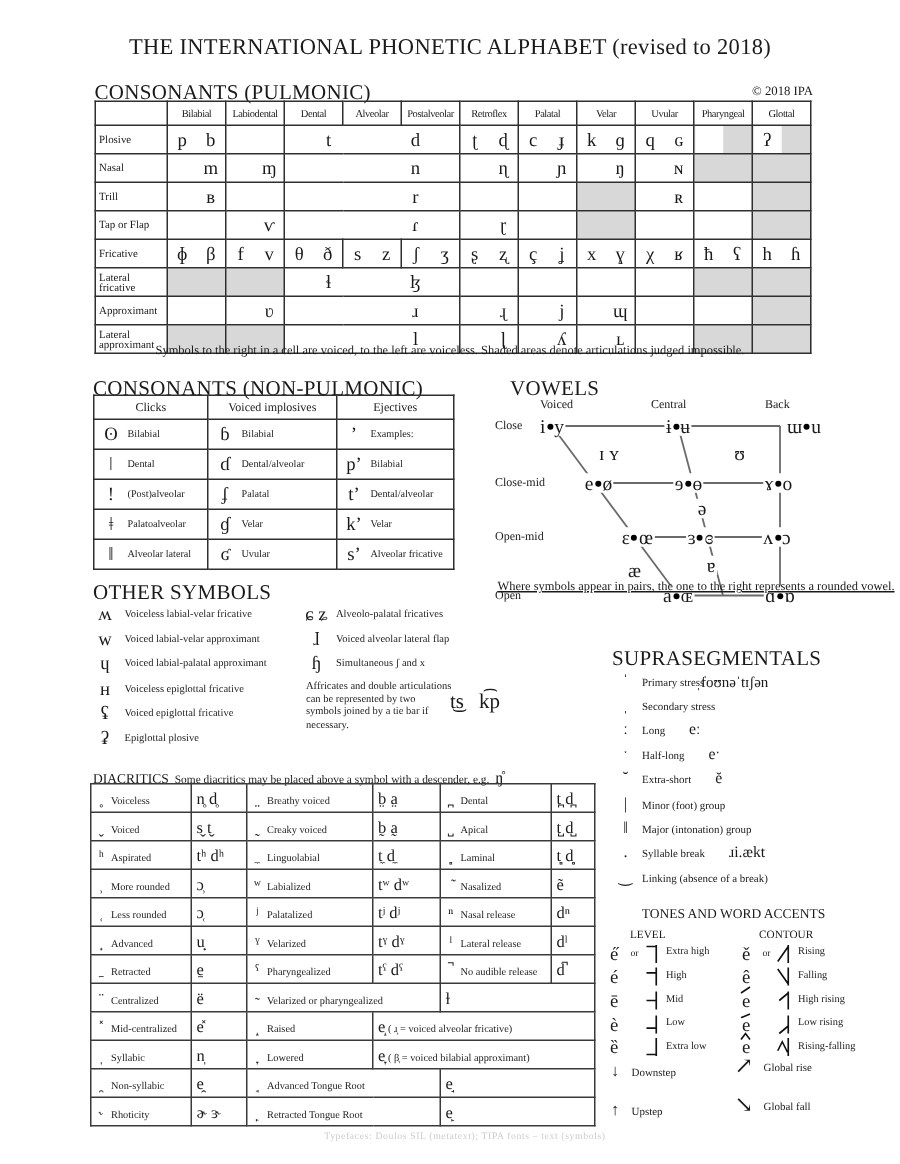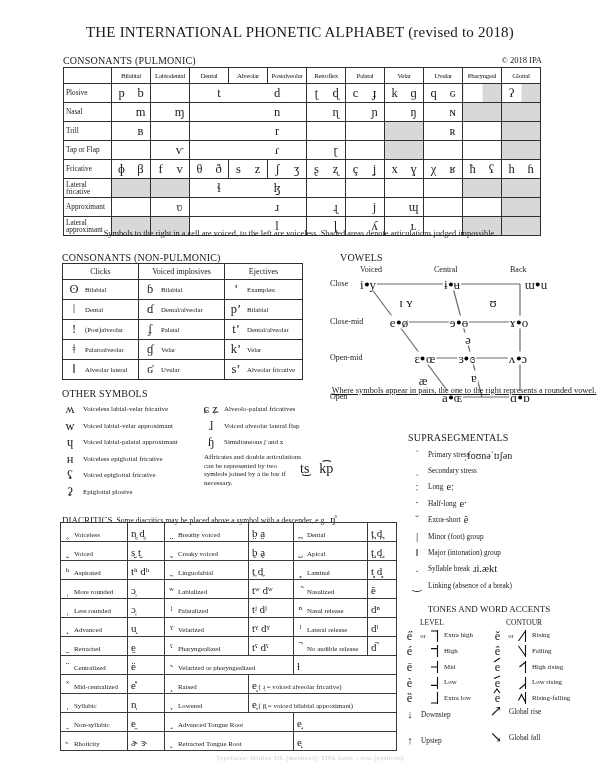--- a/index.html
+++ b/index.html
@@ -1,20 +1,20 @@
 <!DOCTYPE html>
 <html><head>
 <meta charset="utf-8">
 <style>
   html,body{margin:0;padding:0;background:#fff;}
   #page{position:relative;width:600px;height:776px;background:#fff;overflow:hidden;
         font-family:"Liberation Serif","DejaVu Serif","DejaVu Sans",serif;color:#1a1a1a;}
   .abs{position:absolute;}
   #page-title{top:24px;left:0;width:600px;text-align:center;font-size:15px;letter-spacing:.2px;}
-  .sec-h{font-size:10px;letter-spacing:.2px;font-family:Liberation Serif, serif;}
+  .sec-h{font-size:14px;letter-spacing:.2px;font-family:Liberation Serif, serif;}
   #copyright{top:55px;right:58px;font-size:8.5px;}
   
   #pulmonic{top:67px;left:63px;border-collapse:collapse;table-layout:fixed;width:478px;}
   #pulmonic th,#pulmonic td{border:1px solid #2f2f2f;padding:0;}
   #pulmonic thead th{height:15px;font-size:7px;font-weight:normal;letter-spacing:-.3px;overflow:hidden;white-space:nowrap;}
   #pulmonic td{height:18px;}
   #pulmonic .rowlab{font-size:7.3px;font-weight:normal;text-align:left;padding-left:2px;line-height:7.5px;}
   .cellflex{display:flex;width:100%;height:100%;}
   .half{width:50%;display:flex;align-items:center;justify-content:center;font-size:12.5px;line-height:12px;}
   td.g{background:#d8d8d8;}
@@ -47,21 +47,21 @@
   .os-sym{font-size:12.5px;min-width:16px;text-align:center;line-height:12px;}
   .os-lab{font-size:7px;}
   #os-note{top:453px;left:204px;width:97px;font-size:7px;line-height:8.6px;}
   #os-ex{top:461px;left:300px;font-size:14px;display:flex;gap:10px;}
   
   #ss-head{top:432px;left:408px;}
   #ss-list{top:446px;left:410px;}
   .ss-item{display:flex;align-items:center;height:16.4px;}
   .ss-mark{width:14px;text-align:center;font-size:11px;line-height:11px;}
   .ss-lab{font-size:7.3px;margin-left:4px;}
-  .ss-ex{font-size:10.5px;margin-left:3px;}
+  .ss-ex{font-size:10.5px;margin-left:16px;}
   #ss-stress-ex{top:450px;left:464px;font-size:10px;}
   
   #dia-head{top:509px;left:62px;}
   #dia-head .n1{font-size:9px;}
   #dia-head .n2{font-size:7.6px;}
   #dia-head .n3{font-size:11px;}
   #diacritics{top:522px;left:60px;border-collapse:collapse;table-layout:fixed;width:336px;}
   #diacritics td{border:1px solid #3a3a3a;padding:0;height:18px;overflow:hidden;}
   .dm{display:inline-block;width:13px;text-align:center;font-size:10.5px;}
   .dt{font-size:6.9px;}

